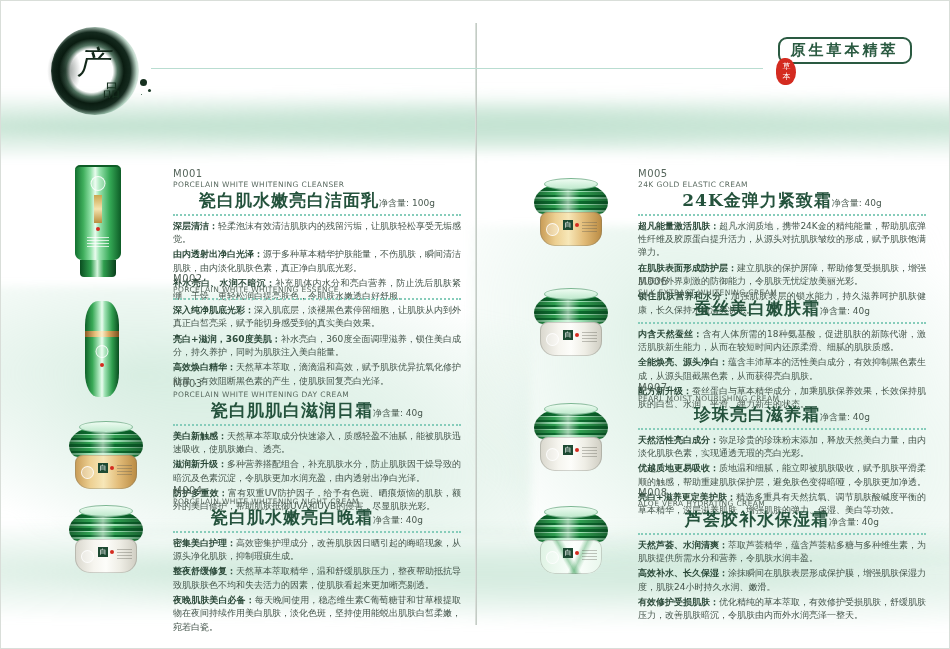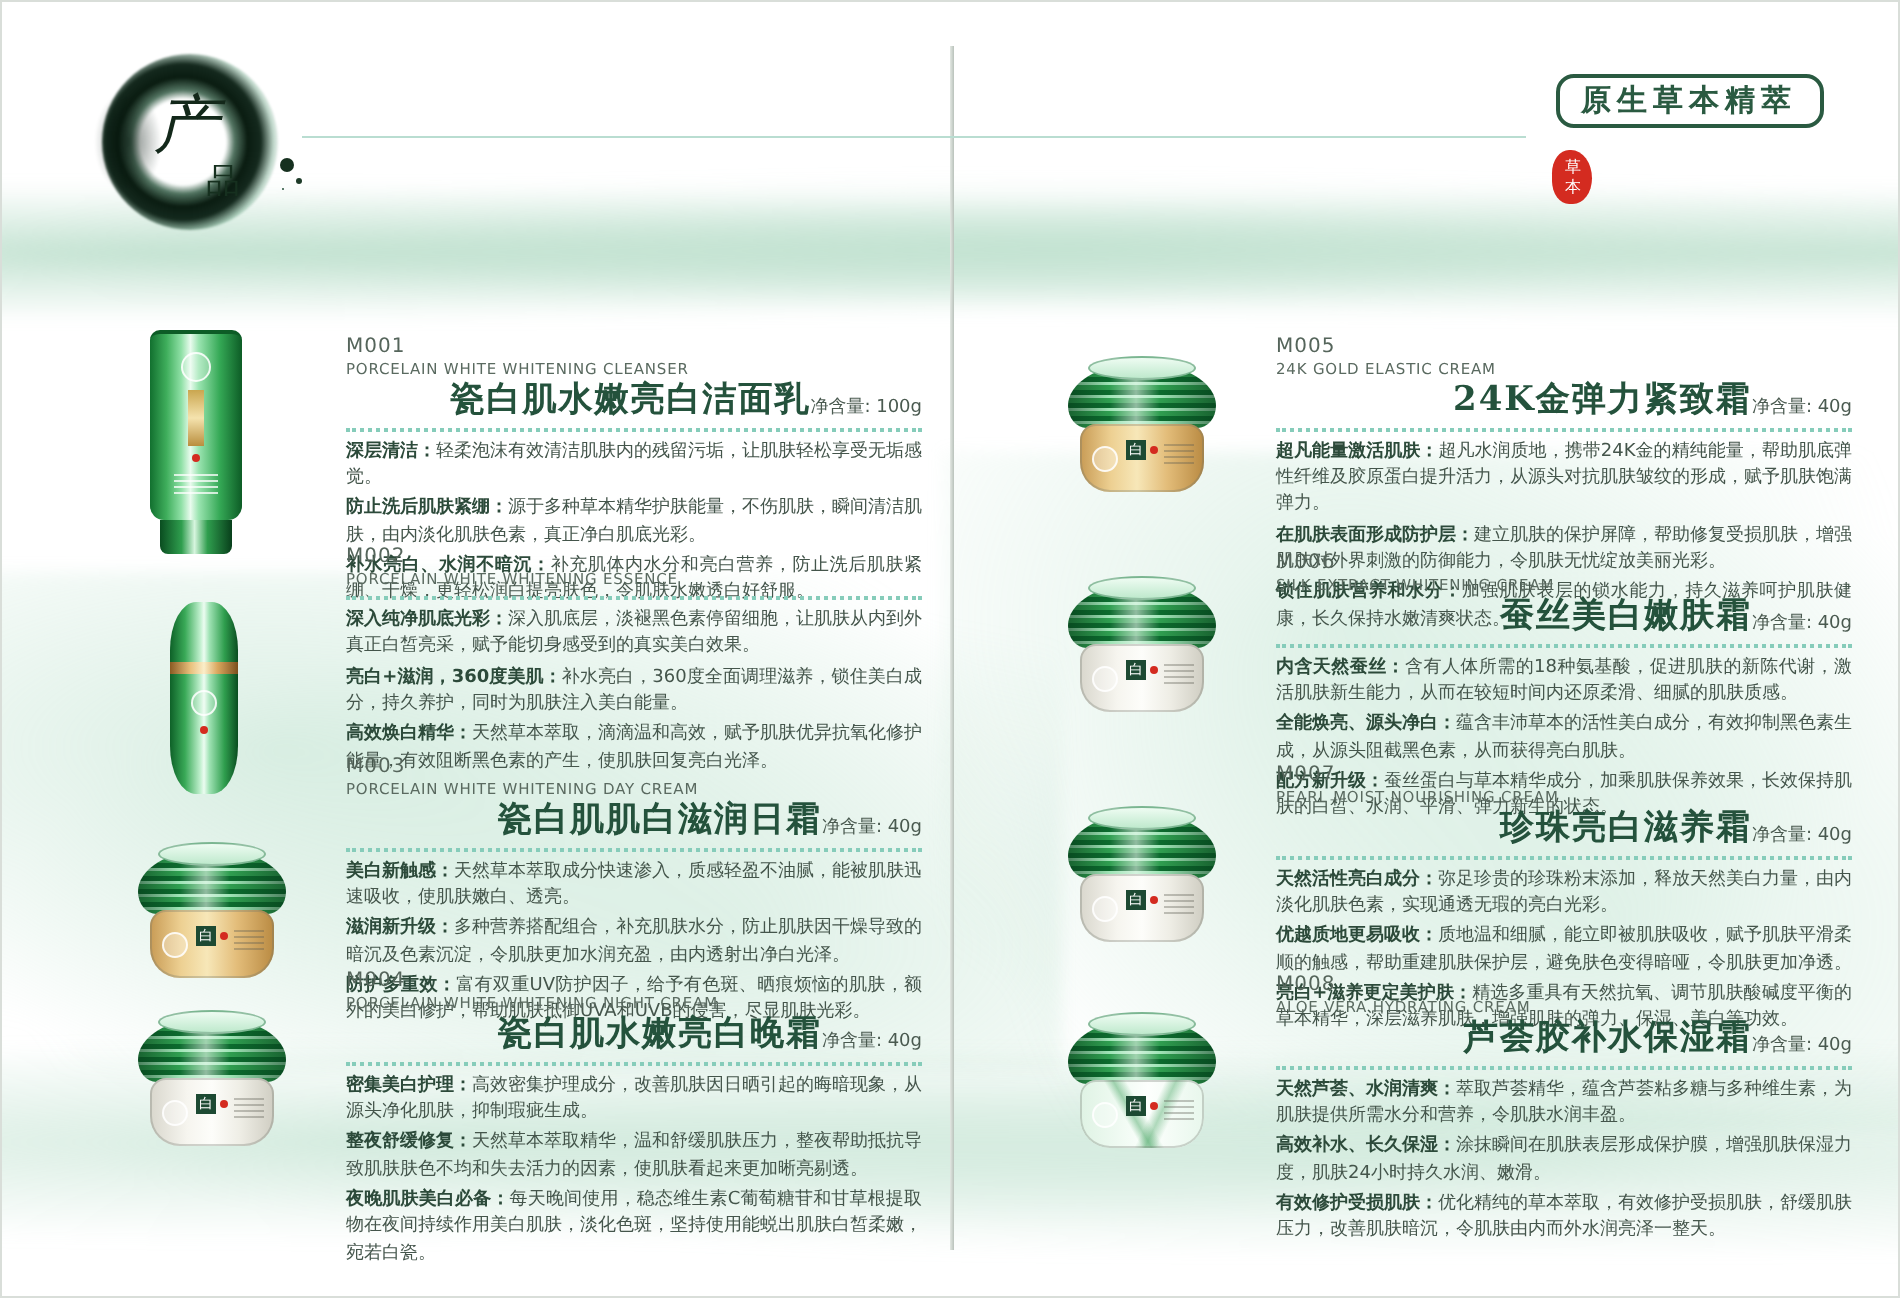--- a/index.html
+++ b/index.html
@@ -35,35 +35,35 @@
     background:#16301f;box-shadow:6px 8px 0 -2px #1d3b28,-2px 12px 0 -3px #27503a;}
   .lc1{position:absolute;left:26px;top:14px;font-size:32px;color:#13281a;
        font-family:"DejaVu Serif","Liberation Serif",serif;font-style:italic;}
   .lc2{position:absolute;left:52px;top:52px;font-size:17px;color:#16301f;
        font-family:"DejaVu Serif","Liberation Serif",serif;}
   .rule{position:absolute;left:150px;top:67px;width:612px;height:1px;background:#b9ddd1;z-index:1;}
   .brand{position:absolute;right:22px;top:30px;width:170px;text-align:center;z-index:2;}
   .brand-name-wrap{position:relative;display:inline-block;}
   .brand-name{font-size:36px;font-weight:bold;letter-spacing:2px;color:#1c4a34;
               font-family:"DejaVu Serif","Liberation Serif",serif;}
-  .seal{position:absolute;right:-24px;top:20px;width:20px;height:27px;background:#d42b20;
+  .seal{position:absolute;right:-24px;top:3px;width:20px;height:27px;background:#d42b20;
         border-radius:45% 55% 50% 45%;display:flex;align-items:center;justify-content:center;}
   .seal-text{width:10px;color:#fff;font-size:8px;line-height:1.15;text-align:center;
              word-break:break-all;}
   .tagline{display:inline-block;margin-top:6px;border:2px solid #2a5a41;border-radius:9px;
            padding:2px 11px;font-size:15px;font-weight:bold;letter-spacing:3px;color:#2a5a41;
            font-family:"DejaVu Serif","Liberation Serif",serif;}
   
   .product{position:absolute;width:288px;z-index:2;}
   .pL{left:172px;} .pR{left:637px;}
   .pm1{top:167px;} .pm2{top:272px;} .pm3{top:377px;} .pm4{top:484px;}
   .pm5{top:167px;} .pm6{top:275px;} .pm7{top:381px;} .pm8{top:486px;}
   .code{font-size:10px;color:#55655b;letter-spacing:.5px;}
   .en{font-size:7.5px;color:#5a6a60;letter-spacing:.4px;margin-top:1px;}
-  .trow{display:flex;justify-content:flex-end;align-items:flex-end;margin-top:2px;}
+  .trow{display:flex;justify-content:center;align-items:flex-end;margin-top:2px;}
   .cn{margin:0;font-size:17px;color:#24523c;font-weight:bold;letter-spacing:1px;line-height:1.1;
       font-family:"DejaVu Serif","Liberation Serif",serif;}
   .net{font-size:9px;color:#4a5a50;white-space:nowrap;}
   .dots{border-top:2px dotted #86ccba;margin:4px 0;}
   .para{margin:0 0 2px;font-size:9px;line-height:1.48;color:#44554b;text-align:justify;}
   .para b{color:#2c4a3a;}
   
   .img{position:absolute;z-index:2;}
   
   .tube{left:74px;top:164px;width:46px;height:114px;}
@@ -233,21 +233,21 @@
 
   <section class="product pL pm1">
     <div class="code">M001</div>
     <div class="en">PORCELAIN WHITE WHITENING CLEANSER</div>
     <div class="trow">
       <h3 class="cn">瓷白肌水嫩亮白洁面乳</h3>
       <span class="net">净含量: 100g</span>
     </div>
     <div class="dots"></div>
     <p class="para"><b>深层清洁：</b><span>轻柔泡沫有效清洁肌肤内的残留污垢，让肌肤轻松享受无垢感觉。</span></p>
-    <p class="para"><b>防止洗后肌肤紧绷：</b><span>源于多种草本精华护肤能量，不伤肌肤，瞬间清洁肌肤，由内淡化肌肤色素，真正净白肌底光彩。</span></p>
+    <p class="para"><b>由内透射出净白光泽：</b><span>源于多种草本精华护肤能量，不伤肌肤，瞬间清洁肌肤，由内淡化肌肤色素，真正净白肌底光彩。</span></p>
     <p class="para"><b>补水亮白、水润不暗沉：</b><span>补充肌体内水分和亮白营养，防止洗后肌肤紧绷、干燥，更轻松润白提亮肤色，令肌肤水嫩透白好舒服。</span></p>
   </section>
 
   <section class="product pL pm2">
     <div class="code">M002</div>
     <div class="en">PORCELAIN WHITE WHITENING ESSENCE</div>
     <div class="dots"></div>
     <p class="para"><b>深入纯净肌底光彩：</b><span>深入肌底层，淡褪黑色素停留细胞，让肌肤从内到外真正白皙亮采，赋予能切身感受到的真实美白效果。</span></p>
     <p class="para"><b>亮白+滋润，360度美肌：</b><span>补水亮白，360度全面调理滋养，锁住美白成分，持久养护，同时为肌肤注入美白能量。</span></p>
     <p class="para"><b>高效焕白精华：</b><span>天然草本萃取，滴滴温和高效，赋予肌肤优异抗氧化修护能量，有效阻断黑色素的产生，使肌肤回复亮白光泽。</span></p>

